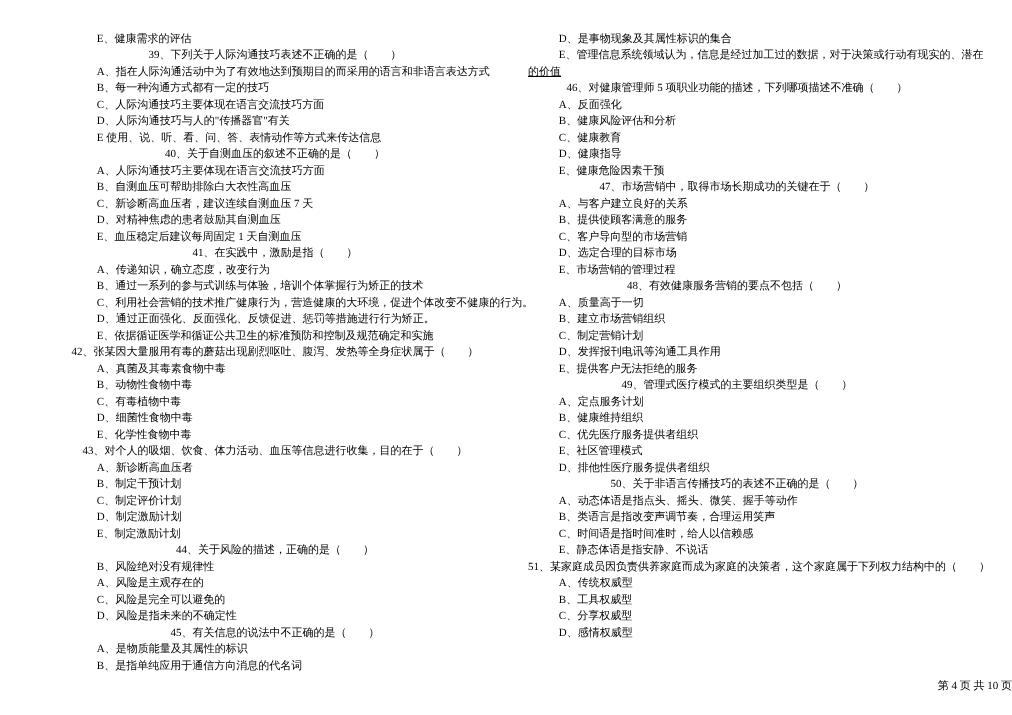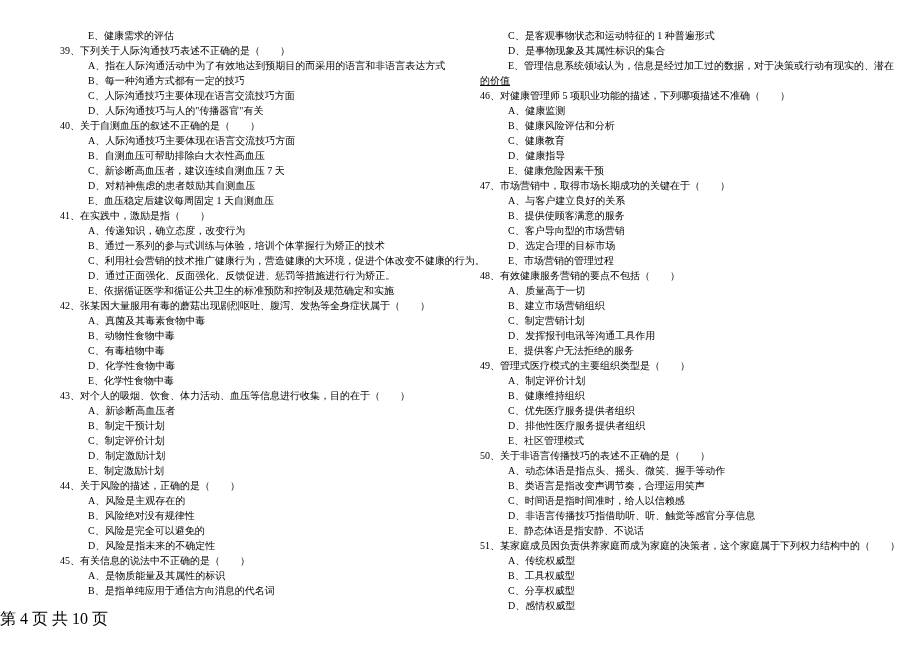--- a/index.html
+++ b/index.html
@@ -24,113 +24,113 @@
     .line {
       line-height: 1.5;
       white-space: nowrap;
     }
     .opt {
       padding-left: 28px;
     }
     .stem {
       padding-left: 14px;
       text-indent: -14px;
+      text-align: center;
     }
     .cont {
       padding-left: 0;
       text-decoration: underline;
     }
     .footer {
       position: absolute;
       bottom: 20px;
       left: 0;
       right: 0;
-      text-align: left;
-      font-size: 16px;
+      text-align: right;
+      font-size: 10px;
     }
   </style>
 </head>
 <body>
 
 <div class="columns">
   <div class="col">
     <div class="line opt">E、健康需求的评估</div>
     <div class="line stem">39、下列关于人际沟通技巧表述不正确的是（　　）</div>
     <div class="line opt">A、指在人际沟通活动中为了有效地达到预期目的而采用的语言和非语言表达方式</div>
     <div class="line opt">B、每一种沟通方式都有一定的技巧</div>
     <div class="line opt">C、人际沟通技巧主要体现在语言交流技巧方面</div>
     <div class="line opt">D、人际沟通技巧与人的"传播器官"有关</div>
+    <div class="line opt">E 使用、说、听、看、问、答、表情动作等方式来传达信息</div>
     <div class="line stem">40、关于自测血压的叙述不正确的是（　　）</div>
     <div class="line opt">A、人际沟通技巧主要体现在语言交流技巧方面</div>
     <div class="line opt">B、自测血压可帮助排除白大衣性高血压</div>
     <div class="line opt">C、新诊断高血压者，建议连续自测血压 7 天</div>
     <div class="line opt">D、对精神焦虑的患者鼓励其自测血压</div>
     <div class="line opt">E、血压稳定后建议每周固定 1 天自测血压</div>
     <div class="line stem">41、在实践中，激励是指（　　）</div>
     <div class="line opt">A、传递知识，确立态度，改变行为</div>
     <div class="line opt">B、通过一系列的参与式训练与体验，培训个体掌握行为矫正的技术</div>
     <div class="line opt">C、利用社会营销的技术推广健康行为，营造健康的大环境，促进个体改变不健康的行为。</div>
     <div class="line opt">D、通过正面强化、反面强化、反馈促进、惩罚等措施进行行为矫正。</div>
     <div class="line opt">E、依据循证医学和循证公共卫生的标准预防和控制及规范确定和实施</div>
     <div class="line stem">42、张某因大量服用有毒的蘑菇出现剧烈呕吐、腹泻、发热等全身症状属于（　　）</div>
     <div class="line opt">A、真菌及其毒素食物中毒</div>
     <div class="line opt">B、动物性食物中毒</div>
     <div class="line opt">C、有毒植物中毒</div>
-    <div class="line opt">D、化学性食物中毒</div>
+    <div class="line opt">D、细菌性食物中毒</div>
     <div class="line opt">E、化学性食物中毒</div>
     <div class="line stem">43、对个人的吸烟、饮食、体力活动、血压等信息进行收集，目的在于（　　）</div>
     <div class="line opt">A、新诊断高血压者</div>
     <div class="line opt">B、制定干预计划</div>
     <div class="line opt">C、制定评价计划</div>
     <div class="line opt">D、制定激励计划</div>
     <div class="line opt">E、制定激励计划</div>
     <div class="line stem">44、关于风险的描述，正确的是（　　）</div>
+    <div class="line opt">B、风险绝对没有规律性</div>
     <div class="line opt">A、风险是主观存在的</div>
-    <div class="line opt">B、风险绝对没有规律性</div>
     <div class="line opt">C、风险是完全可以避免的</div>
     <div class="line opt">D、风险是指未来的不确定性</div>
     <div class="line stem">45、有关信息的说法中不正确的是（　　）</div>
     <div class="line opt">A、是物质能量及其属性的标识</div>
     <div class="line opt">B、是指单纯应用于通信方向消息的代名词</div>
   </div>
 
   <div class="col">
-    <div class="line opt">C、是客观事物状态和运动特征的 1 种普遍形式</div>
     <div class="line opt">D、是事物现象及其属性标识的集合</div>
     <div class="line opt">E、管理信息系统领域认为，信息是经过加工过的数据，对于决策或行动有现实的、潜在</div>
     <div class="line cont">的价值</div>
     <div class="line stem">46、对健康管理师 5 项职业功能的描述，下列哪项描述不准确（　　）</div>
-    <div class="line opt">A、健康监测</div>
+    <div class="line opt">A、反面强化</div>
     <div class="line opt">B、健康风险评估和分析</div>
     <div class="line opt">C、健康教育</div>
     <div class="line opt">D、健康指导</div>
     <div class="line opt">E、健康危险因素干预</div>
     <div class="line stem">47、市场营销中，取得市场长期成功的关键在于（　　）</div>
     <div class="line opt">A、与客户建立良好的关系</div>
     <div class="line opt">B、提供使顾客满意的服务</div>
     <div class="line opt">C、客户导向型的市场营销</div>
     <div class="line opt">D、选定合理的目标市场</div>
     <div class="line opt">E、市场营销的管理过程</div>
     <div class="line stem">48、有效健康服务营销的要点不包括（　　）</div>
     <div class="line opt">A、质量高于一切</div>
     <div class="line opt">B、建立市场营销组织</div>
     <div class="line opt">C、制定营销计划</div>
     <div class="line opt">D、发挥报刊电讯等沟通工具作用</div>
     <div class="line opt">E、提供客户无法拒绝的服务</div>
     <div class="line stem">49、管理式医疗模式的主要组织类型是（　　）</div>
-    <div class="line opt">A、制定评价计划</div>
+    <div class="line opt">A、定点服务计划</div>
     <div class="line opt">B、健康维持组织</div>
     <div class="line opt">C、优先医疗服务提供者组织</div>
+    <div class="line opt">E、社区管理模式</div>
     <div class="line opt">D、排他性医疗服务提供者组织</div>
-    <div class="line opt">E、社区管理模式</div>
     <div class="line stem">50、关于非语言传播技巧的表述不正确的是（　　）</div>
     <div class="line opt">A、动态体语是指点头、摇头、微笑、握手等动作</div>
     <div class="line opt">B、类语言是指改变声调节奏，合理运用笑声</div>
     <div class="line opt">C、时间语是指时间准时，给人以信赖感</div>
-    <div class="line opt">D、非语言传播技巧指借助听、听、触觉等感官分享信息</div>
     <div class="line opt">E、静态体语是指安静、不说话</div>
     <div class="line stem">51、某家庭成员因负责供养家庭而成为家庭的决策者，这个家庭属于下列权力结构中的（　　）</div>
     <div class="line opt">A、传统权威型</div>
     <div class="line opt">B、工具权威型</div>
     <div class="line opt">C、分享权威型</div>
     <div class="line opt">D、感情权威型</div>
   </div>
 </div>
 
 <div class="footer">第 4 页 共 10 页</div>

